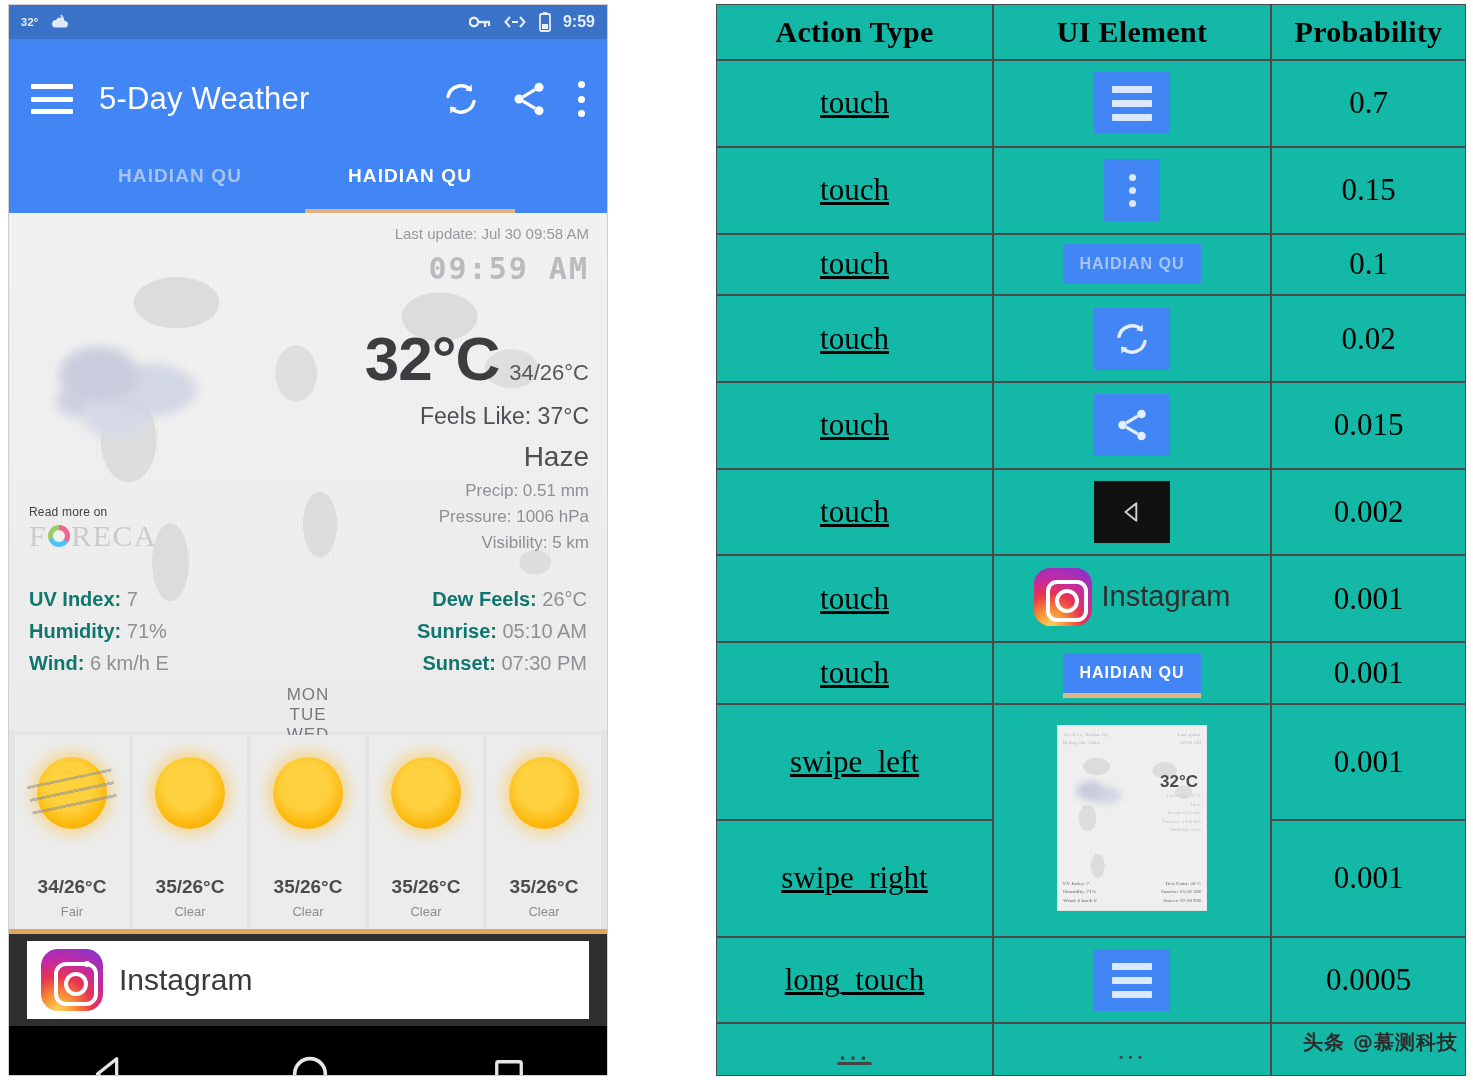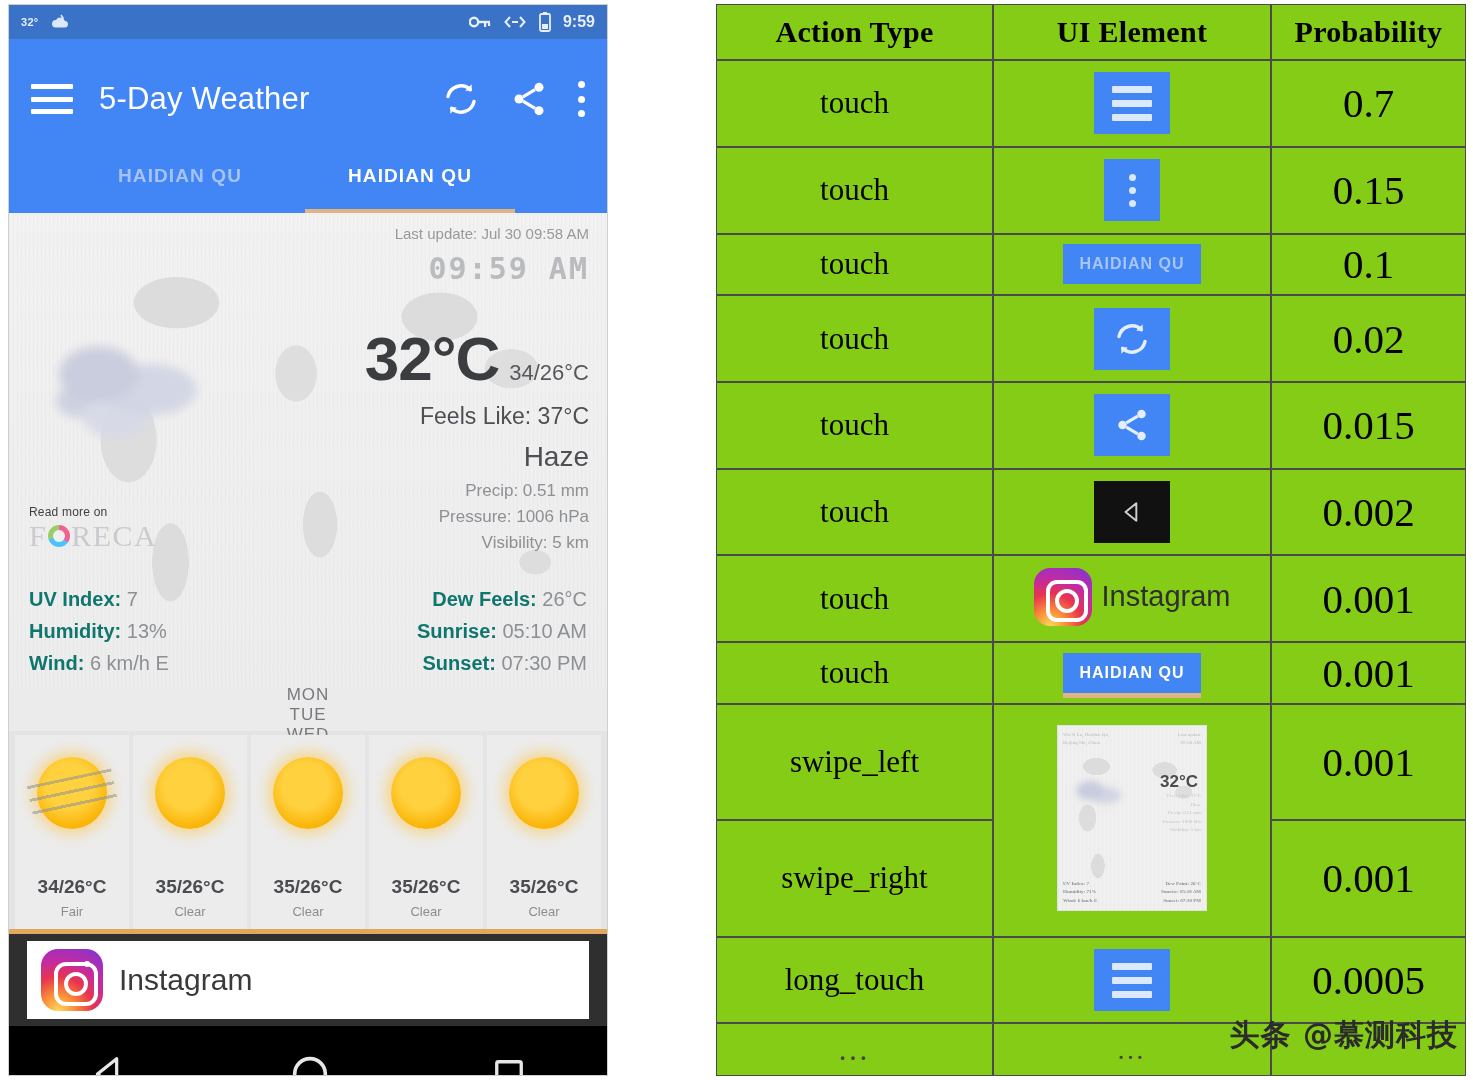--- a/index.html
+++ b/index.html
@@ -152,25 +152,25 @@
 
   .navbar { background: #000; height: 96px; display: flex; align-items: center; justify-content: space-around; }
 
   
   #tablewrap { position: absolute; left: 716px; top: 4px; width: 750px; height: 1072px; }
   table.acttable { border-collapse: separate; border-spacing: 0; width: 100%; height: 100%;
                    font-family: "Liberation Serif", serif; background: #fff; }
   table.acttable td, table.acttable th {
     border: 1px solid #4a4a4a;
     text-align: center; vertical-align: middle;
-    background: #84cc16;
+    background: #14b8a6;
   }
   table.acttable th { font-size: 30px; font-weight: bold; padding: 10px 0; letter-spacing: .3px; }
-  table.acttable td.act { font-size: 31px; padding: 4px 0; white-space: nowrap; }
-  table.acttable td.prob { font-size: 41px; }
+  table.acttable td.act { font-size: 31px; padding: 4px 0; white-space: nowrap; text-decoration: underline; }
+  table.acttable td.prob { font-size: 31px; }
   .col-act  { width: 277px; }
   .col-el   { width: 278px; }
   .col-prob { width: 195px; }
   .uicell { padding: 6px 0; }
 
   
   .mini { display: inline-flex; align-items: center; justify-content: center; }
   .mini-blue { background: #4285f4; }
   .m-burger { width: 76px; height: 62px; flex-direction: column; gap: 7px; }
   .m-burger i { width: 40px; height: 7px; background: #dbe8fd; display:block; border-radius:1px; }
@@ -213,21 +213,21 @@
                   font-size:17px; font-weight:bold; color:#4a4c50; }
   .m-screen .ml { position:absolute; left:5px; top:5px; font-size:5px; color:#b9bbbe; line-height:1.5; text-align:left; }
   .m-screen .mr { position:absolute; right:5px; top:5px; font-size:5px; color:#b9bbbe; line-height:1.5; text-align:right; }
   .m-screen .mrr { position:absolute; right:5px; top:66px; font-size:5px; color:#c3c5c8; line-height:1.7; text-align:right; }
   .m-screen .mbl { position:absolute; left:5px; bottom:5px; font-size:5px; color:#8d9094; line-height:1.7; text-align:left; font-weight:bold; }
   .m-screen .mbr { position:absolute; right:5px; bottom:5px; font-size:5px; color:#8d9094; line-height:1.7; text-align:right; font-weight:bold; }
   .ellip { font-size: 28px; letter-spacing: 3px; color: #444; }
 
   .watermark {
     position: absolute; right: 8px; bottom: 20px;
-    font-size: 30px; color: #2b2b2b; font-family: "DejaVu Sans", sans-serif;
+    font-size: 20px; color: #2b2b2b; font-family: "DejaVu Sans", sans-serif;
     white-space: nowrap; font-weight: bold; letter-spacing: 1px;
   }
 </style>
 </head>
 <body>
 
 <div id="root">
 
   <div id="phone">
 
@@ -317,21 +317,21 @@
           <span>RECA</span>
         </div>
       </div>
 
       <div class="statgrid">
         <div class="statcol left">
           <div>
             <b>UV Index:</b><span> 7</span>
           </div>
           <div>
-            <b>Humidity:</b><span> 13%</span>
+            <b>Humidity:</b><span> 71%</span>
           </div>
           <div>
             <b>Wind:</b><span> 6 km/h E</span>
           </div>
         </div>
         <div class="statcol right">
           <div>
             <b>Dew Feels:</b><span> 26°C</span>
           </div>
           <div>

